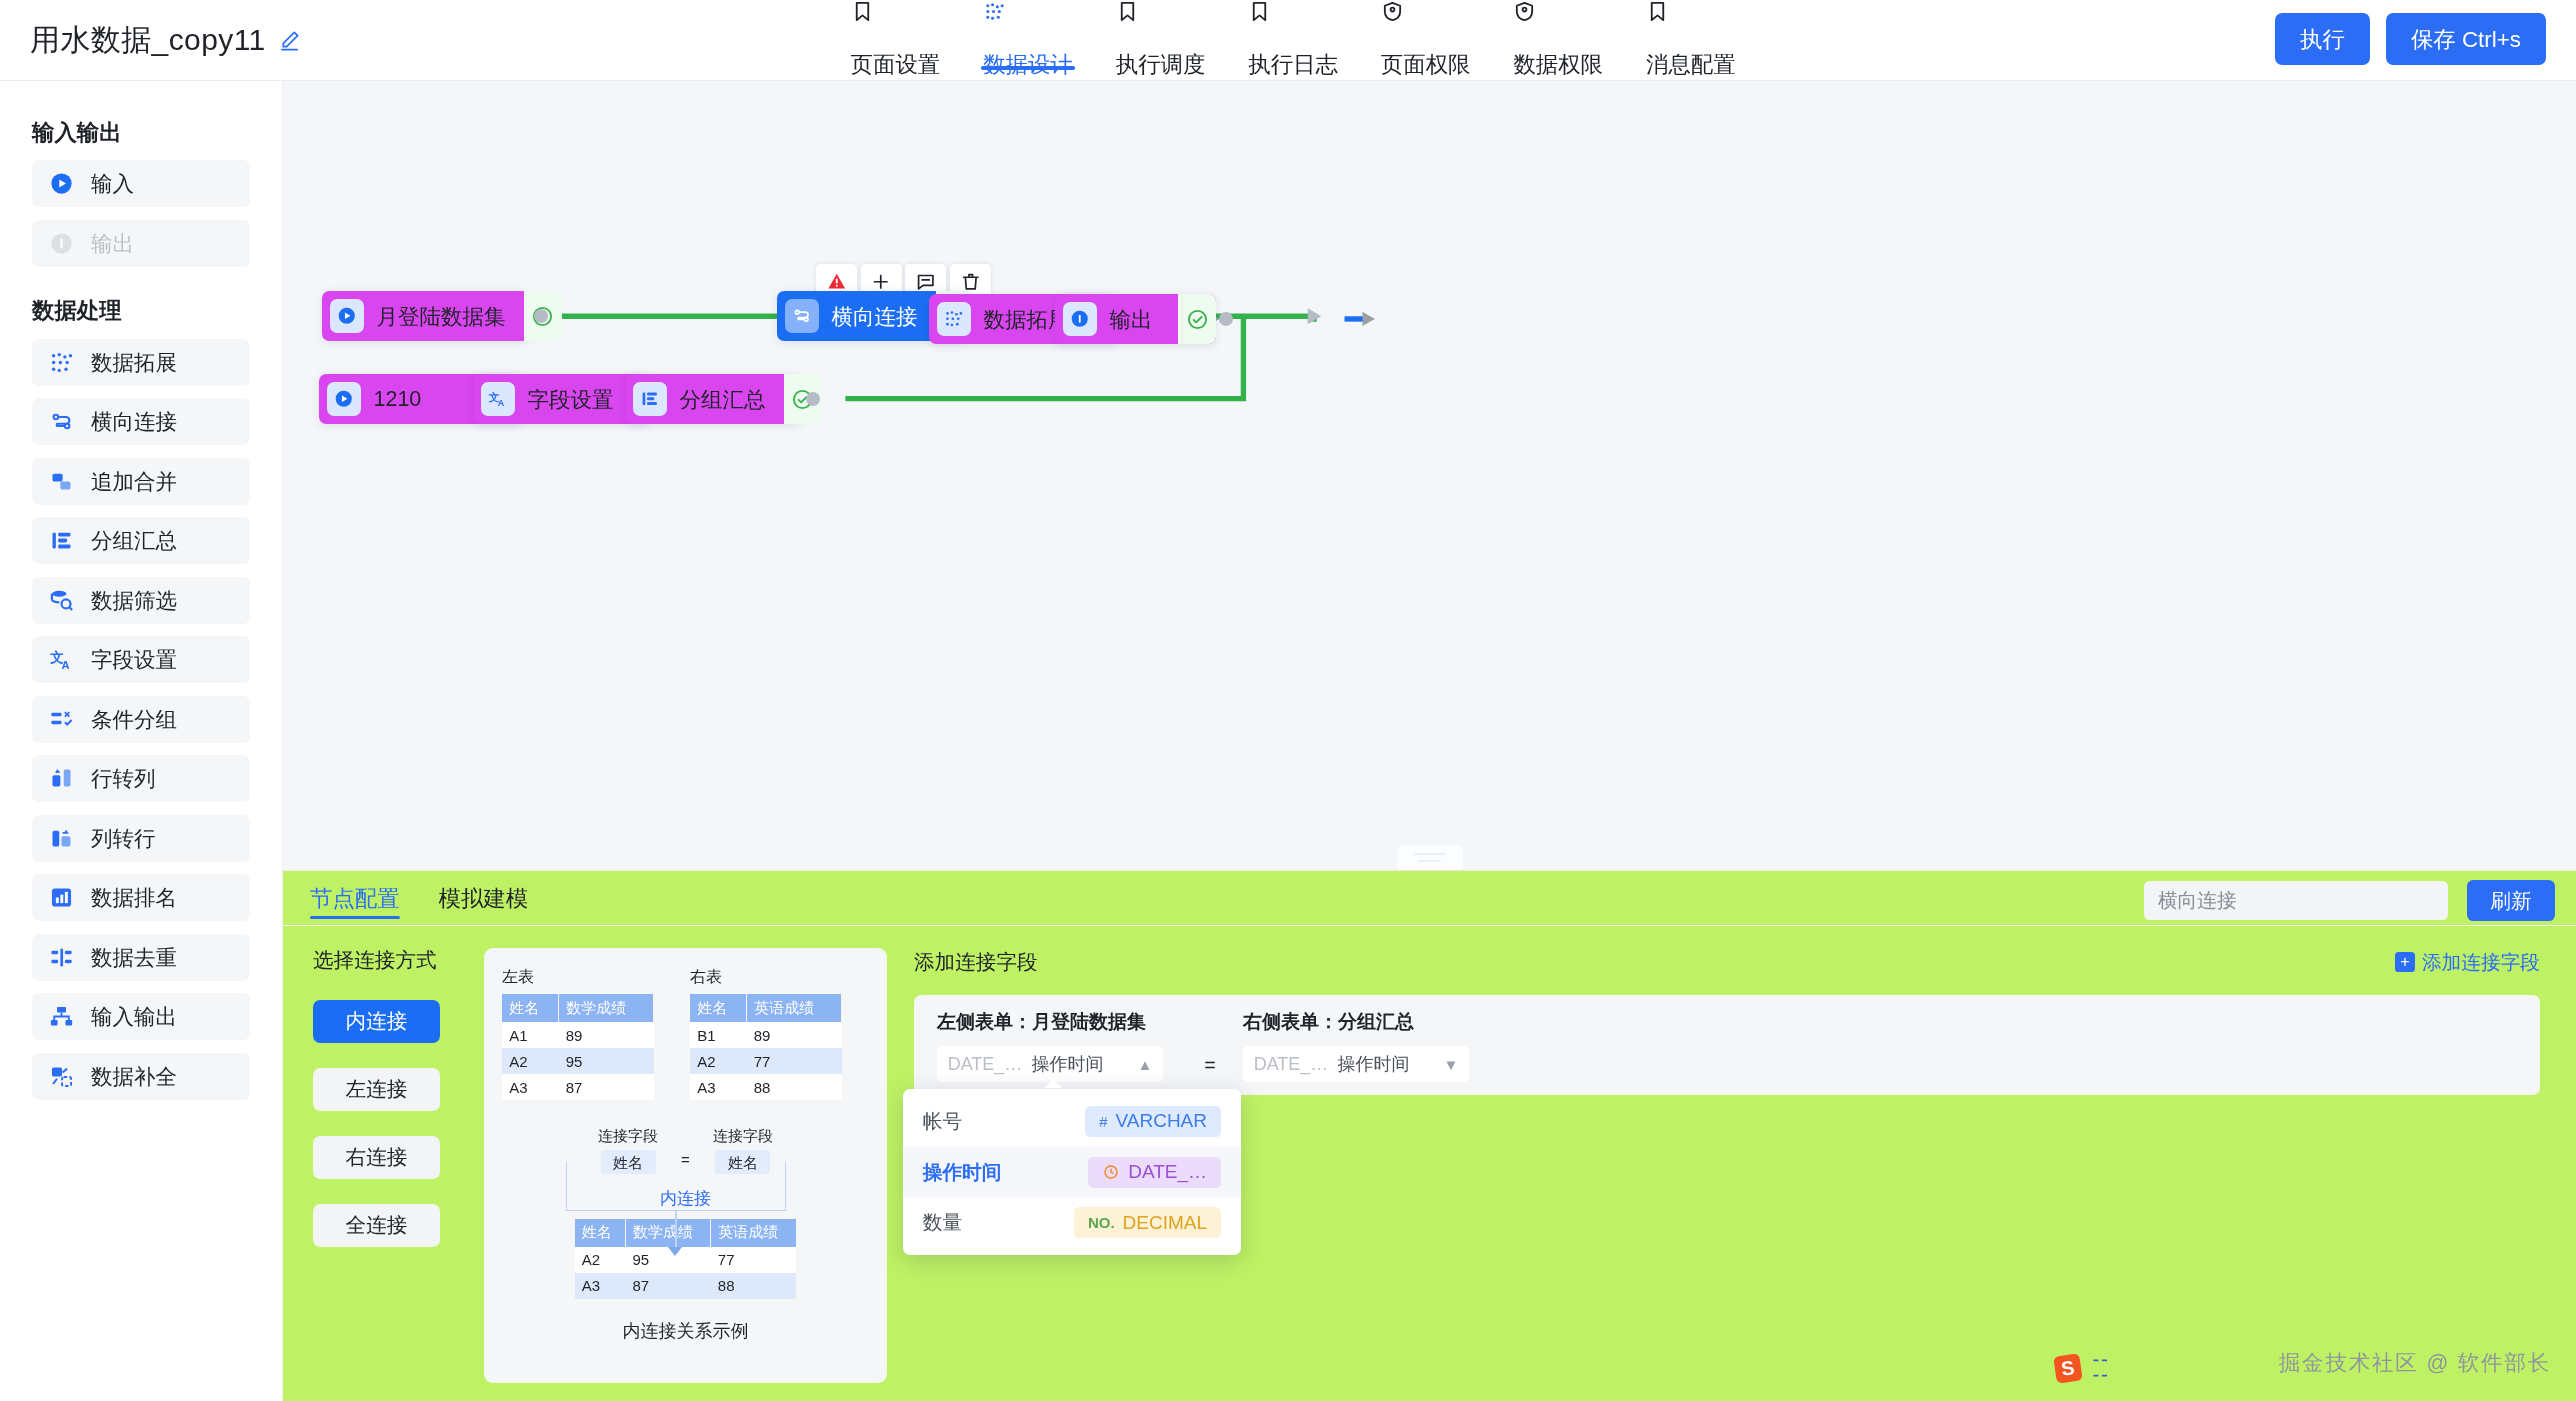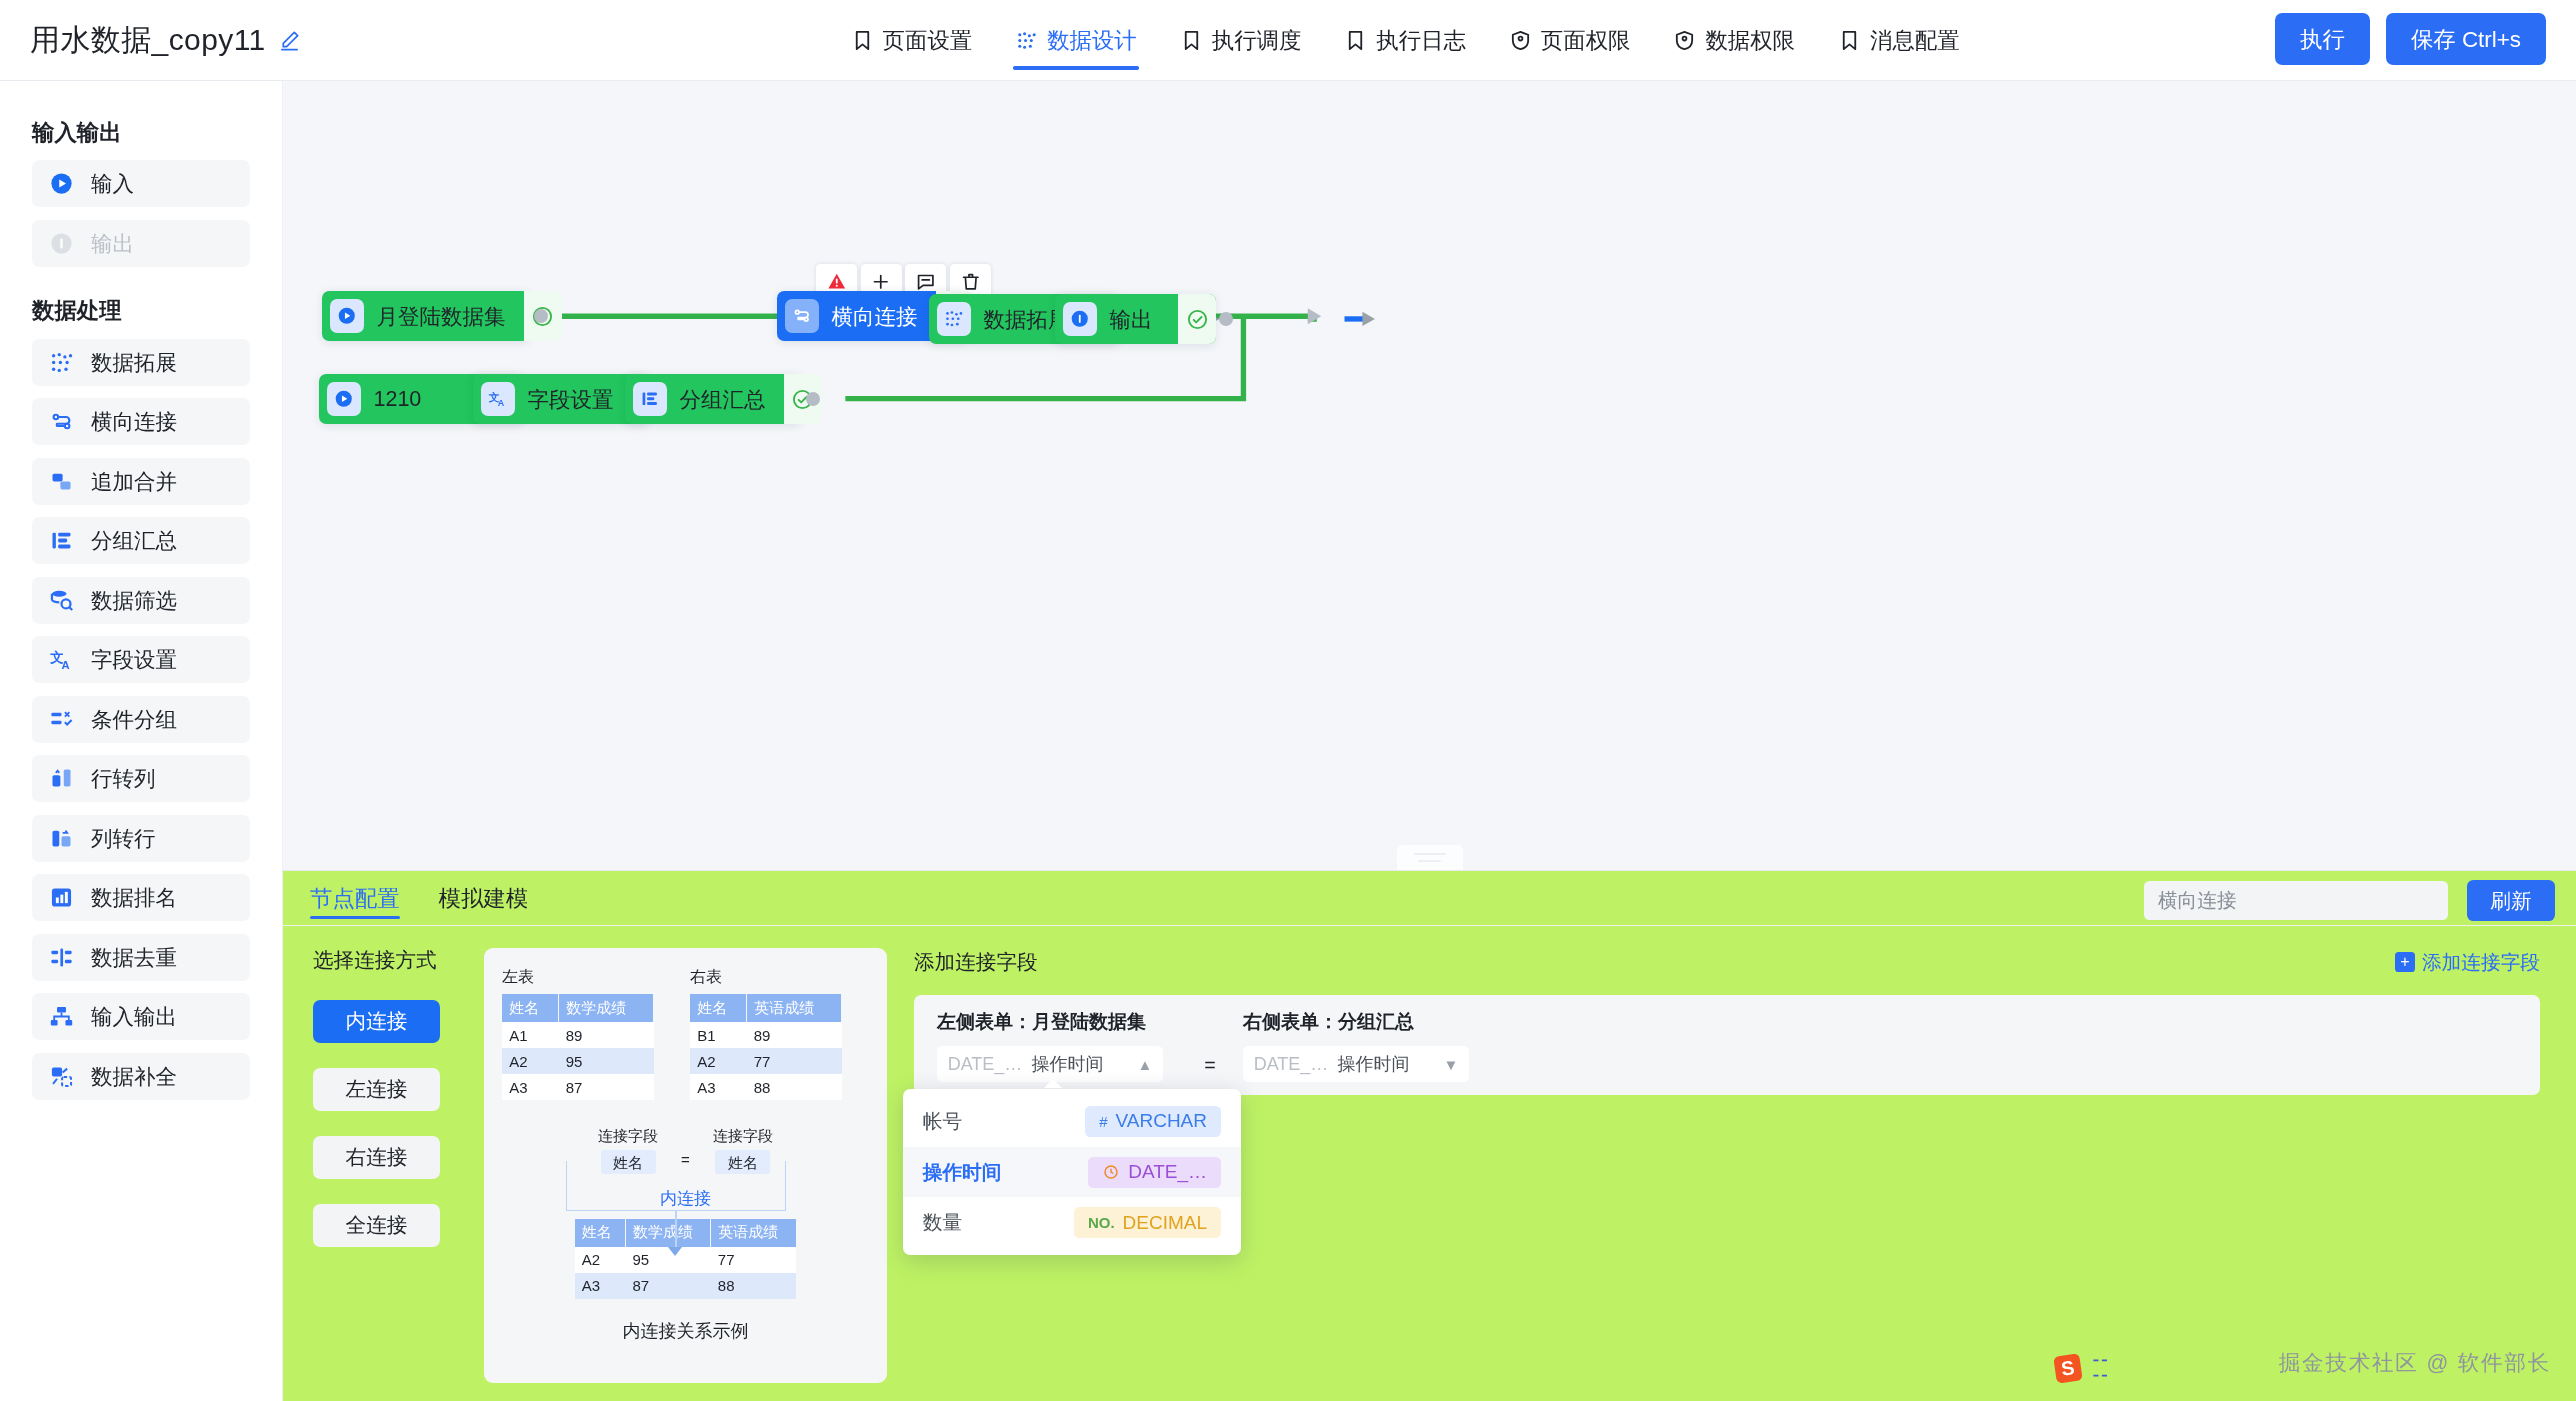--- a/index.html
+++ b/index.html
@@ -15,23 +15,23 @@
     position: absolute; top: 0; left: 0; width: 2576px; height: 81px;
     background: #fff; border-bottom: 0.9px solid #e8ebf0;
     display: flex; align-items: center;
   }
   .doc-title-wrap { display: flex; align-items: center; gap: 12.5px; padding-left: 30px; min-width: 286px; }
   .doc-title { font-size: 30px; color: #1f2329; letter-spacing: 0.4px; }
   .edit-pencil { width: 23px; height: 23px; display: block; cursor: pointer; }
 
   .navtabs { display: flex; align-items: center; gap: 0; margin-left: 528px; height: 81px; }
   .navtab {
-    display: flex; align-items: center; gap: 9px;
+    display: flex; align-items: flex-start; gap: 26px;
     padding: 0 21.5px; height: 81px; cursor: pointer;
-    font-size: 22.4px; color: #1f2329; position: relative; white-space: nowrap;
+    font-size: 22.4px; color: #1f2329; position: relative; white-space: nowrap; flex-direction: column;
   }
   .navtab .ico { width: 23px; height: 23px; display: block; flex: none; }
   .navtab.active { color: #2b6ef5; }
   .navtab.active::after {
     content: ""; position: absolute; left: 19.7px; right: 19.7px; bottom: 10.7px;
     height: 3.6px; background: #2b6ef5; border-radius: 1.8px;
   }
 
   .topbtns { position: absolute; right: 30px; top: 13.4px; display: flex; gap: 16px; }
   .btn-primary {
@@ -58,21 +58,21 @@
   }
   .side-item .ico { width: 27px; height: 27px; display: block; flex: none; }
   .side-item.disabled { color: #bcc0c7; cursor: not-allowed; }
 
   
   .canvas {
     position: absolute; left: 283px; top: 81px; width: 2293px; height: 789px;
     background: #f4f6f9; overflow: hidden;
   }
   .node {
-    position: absolute; height: 50px; background: #22c55e; border-radius: 7.2px;
+    position: absolute; height: 50px; background: #d946ef; border-radius: 7.2px;
     box-shadow: 0 1.8px 9px rgba(20,40,80,.10);
     display: flex; align-items: center; cursor: pointer; user-select: none;
   }
   .node .nicon {
     width: 34px; height: 34px; border-radius: 7.2px; background: #dbe7ff;
     display: flex; align-items: center; justify-content: center;
     margin-left: 8px; flex: none;
   }
   .node .nicon svg { width: 21.5px; height: 21.5px; display: block; }
   .node .nlabel { font-size: 21.5px; padding: 0 18px 0 12.5px; white-space: nowrap; color: #1f2329; }

